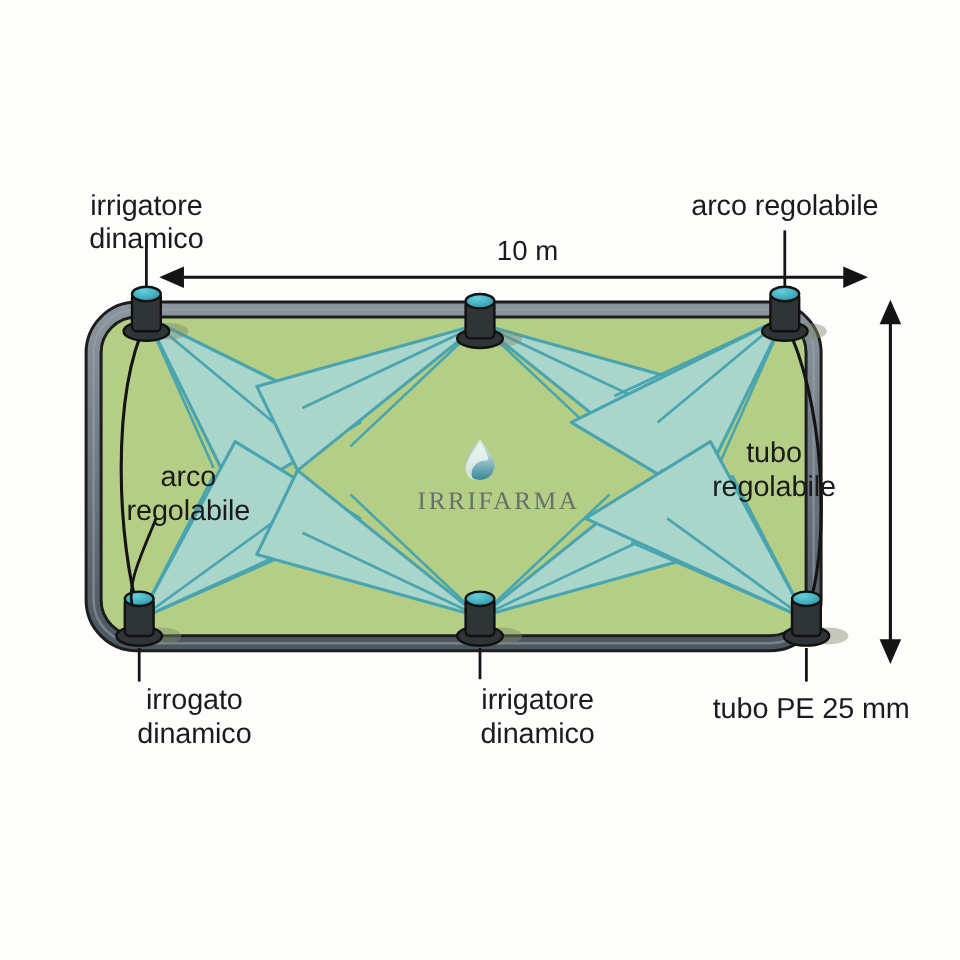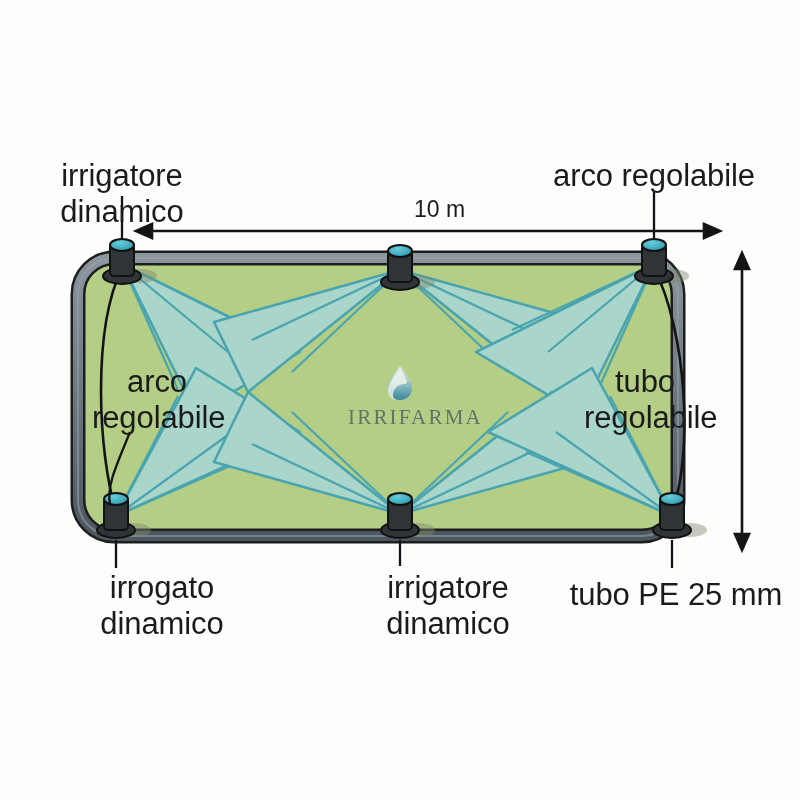--- a/index.html
+++ b/index.html
@@ -21,21 +21,21 @@
   #diagram {
     position: absolute;
     left: 0;
     top: 0;
     width: 800px;
     height: 800px;
   }
   .lbl {
     position: absolute;
     color: #1b1b1b;
-    font-size: 31px;
+    font-size: 24px;
     line-height: 1.16;
     font-family: "Liberation Sans", sans-serif;
     white-space: pre-line;
     letter-spacing: -0.1px;
   }
   .lbl.c { text-align: center; }
   .lbl.l { text-align: center; }
   .dim {
     position: absolute;
     color: #1b1b1b;
@@ -220,21 +220,21 @@
                C391,399 388,395 388,390 C388,384 395,375 400,369
                C403,373 406,378 407,382 C406,384 405,384 404,384 Z" fill="#ffffff" opacity="0.75"></path>
     </g>
   </svg>
 
   <div class="lbl c" style="left:20px; top:158px; width:204px;">irrigatore
 dinamico</div>
 
   <div class="lbl c" style="left:542px; top:158px; width:224px;">arco regolabile</div>
 
-  <div class="lbl c" style="left:92px; top:364px; width:130px;">arco
+  <div class="lbl c" style="left:92px; top:384px; width:130px;">arco
 regolabile</div>
 
   <div class="lbl c" style="left:584px; top:364px; width:122px;">tubo
 regolabile</div>
 
   <div class="lbl l" style="left:62px; top:570px; width:200px;">irrogato
 dinamico</div>
 
   <div class="lbl l" style="left:348px; top:570px; width:200px;">irrigatore
 dinamico</div>

